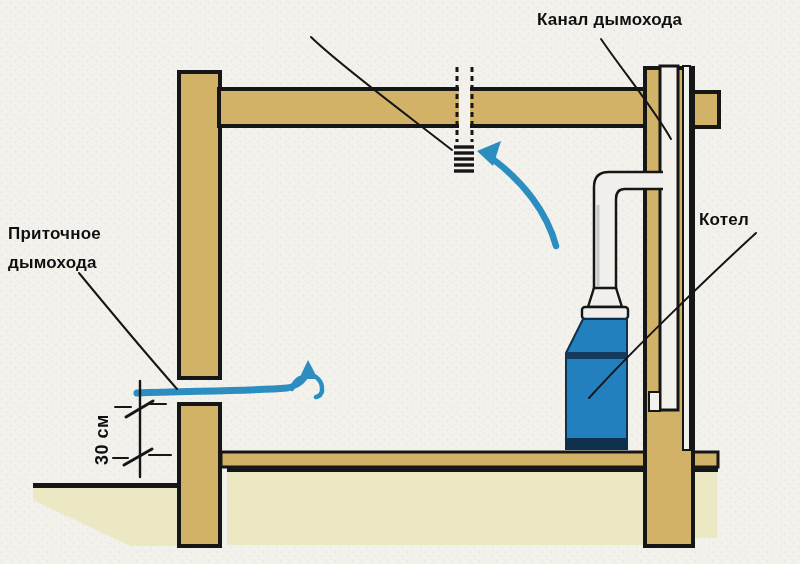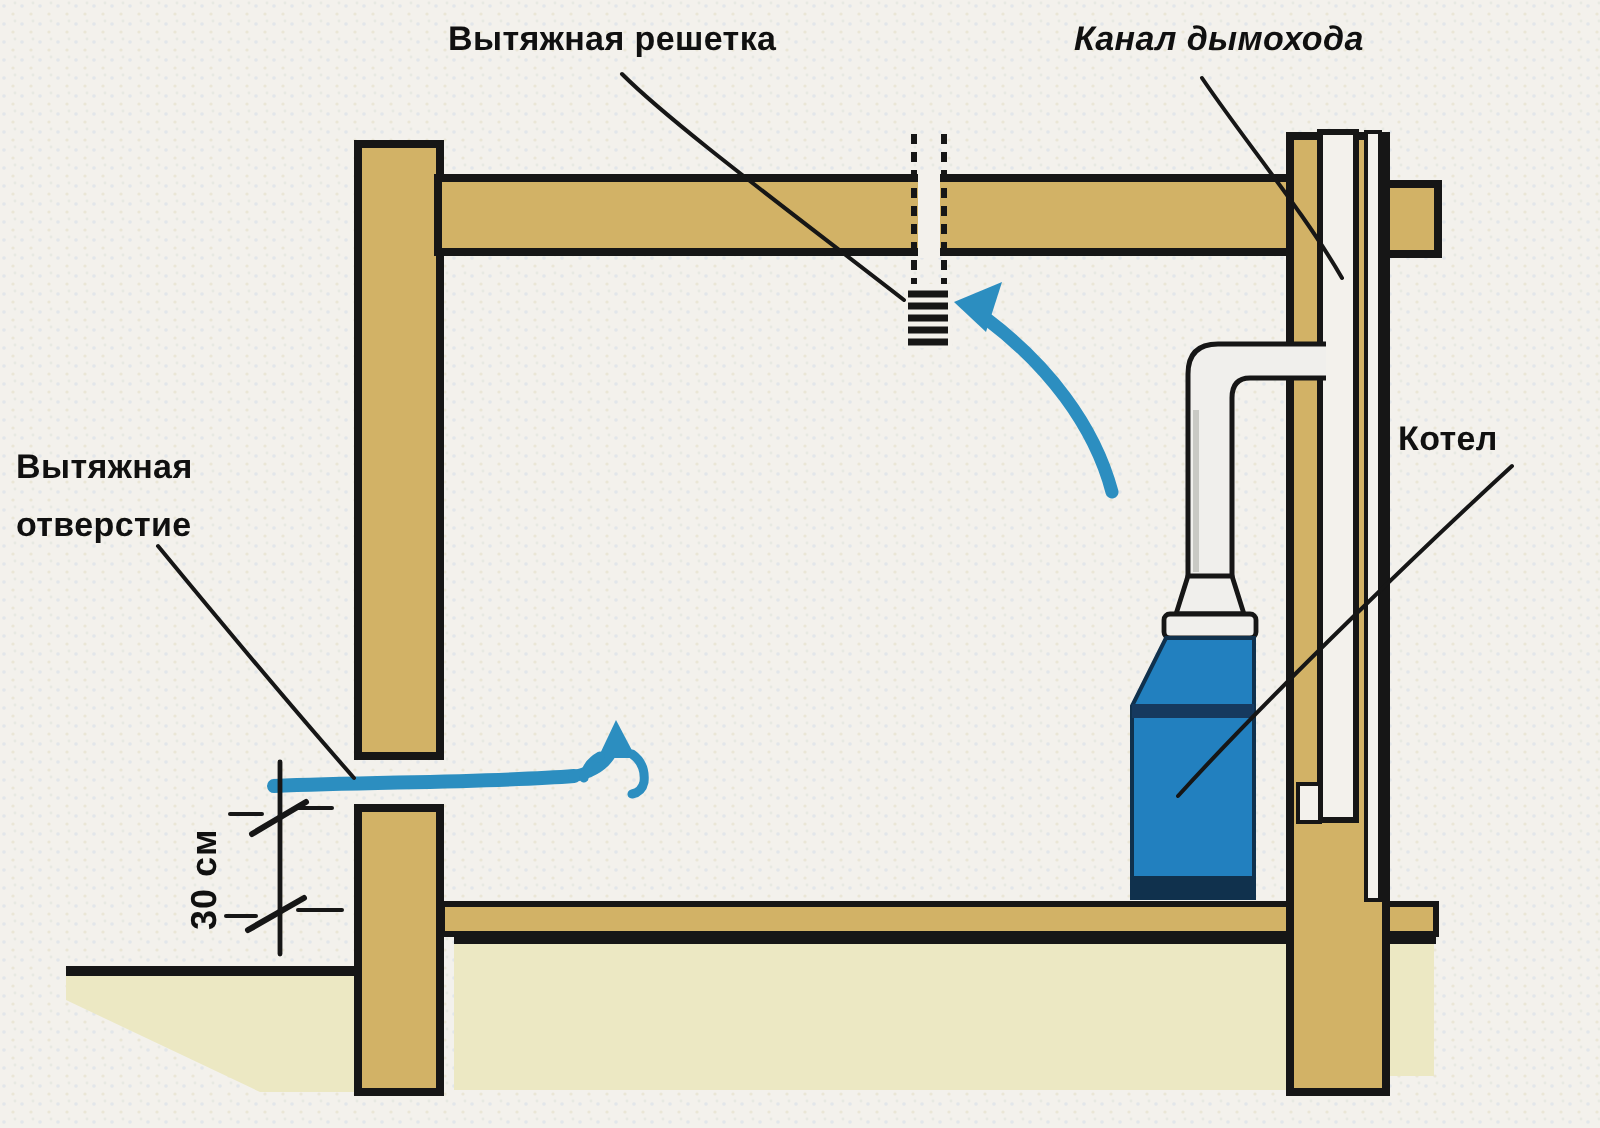--- a/index.html
+++ b/index.html
@@ -146,22 +146,21 @@
       <path class="dimdash" d="M 113,458 L 128,458"></path>
       <path class="dimdash" d="M 149,455 L 171,455"></path>
     </g>
 
     <path class="leader" d="M 311,37 C 336,62 398,108 452,150"></path>
     <path class="leader" d="M 601,39 C 622,70 652,106 671,139"></path>
     <path class="leader" d="M 756,233 C 720,266 638,344 589,398"></path>
     <path class="leader" d="M 79,273 C 107,307 148,356 177,389"></path>
   </svg>
 
-  <div class="lbl" style="left:224px;top:10px;">Вытяжная решетка</div>
 
-  <div class="lbl" style="left:537px;top:10px;font-style:italic;">Канал дымохода</div>
+  <div class="lbl" style="left:537px;top:10px;">Канал дымохода</div>
 
   <div class="lbl" style="left:699px;top:210px;">Котел</div>
 
-  <div class="lbl lbl-inlet" style="left:8px;top:219px;">Вытяжная отверстие</div>
+  <div class="lbl lbl-inlet" style="left:8px;top:219px;">Приточное дымохода</div>
 
   <div class="lbl lbl-dim">30 см</div>
 </div>
 
 </body></html>

